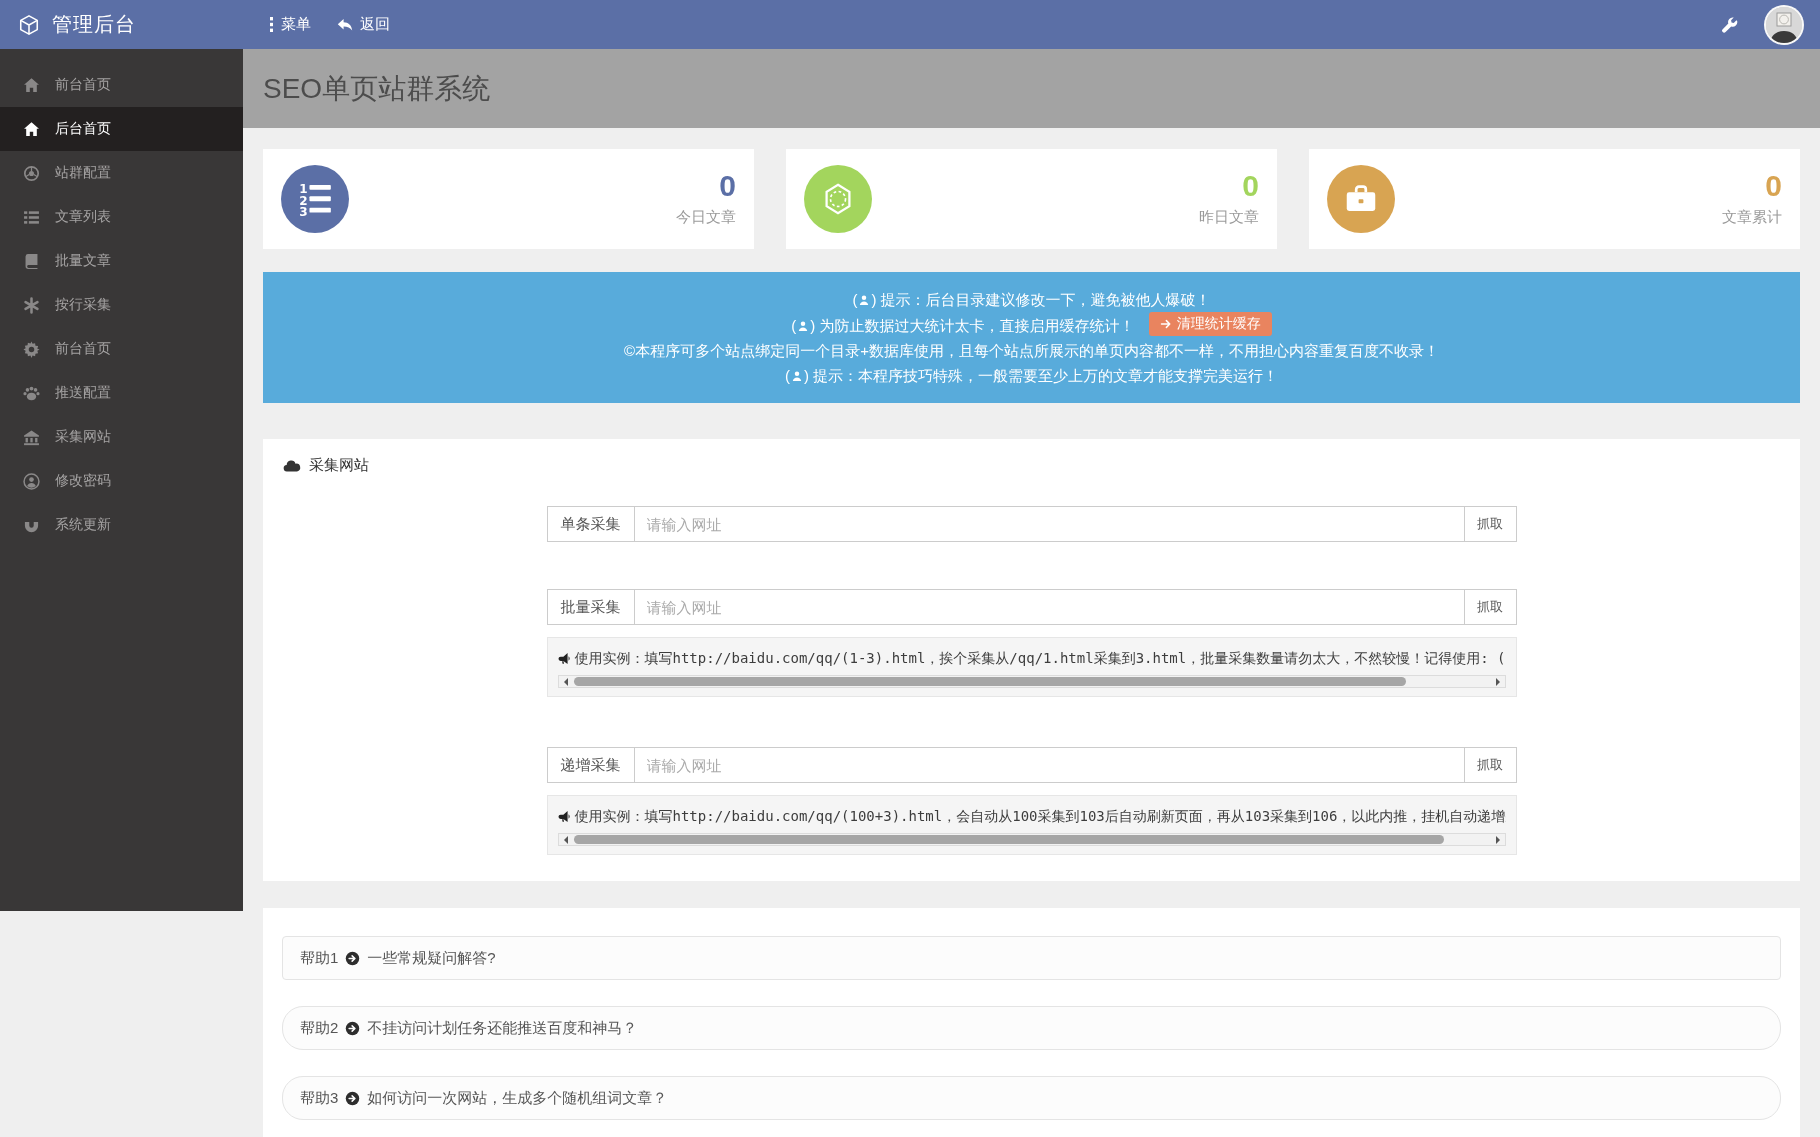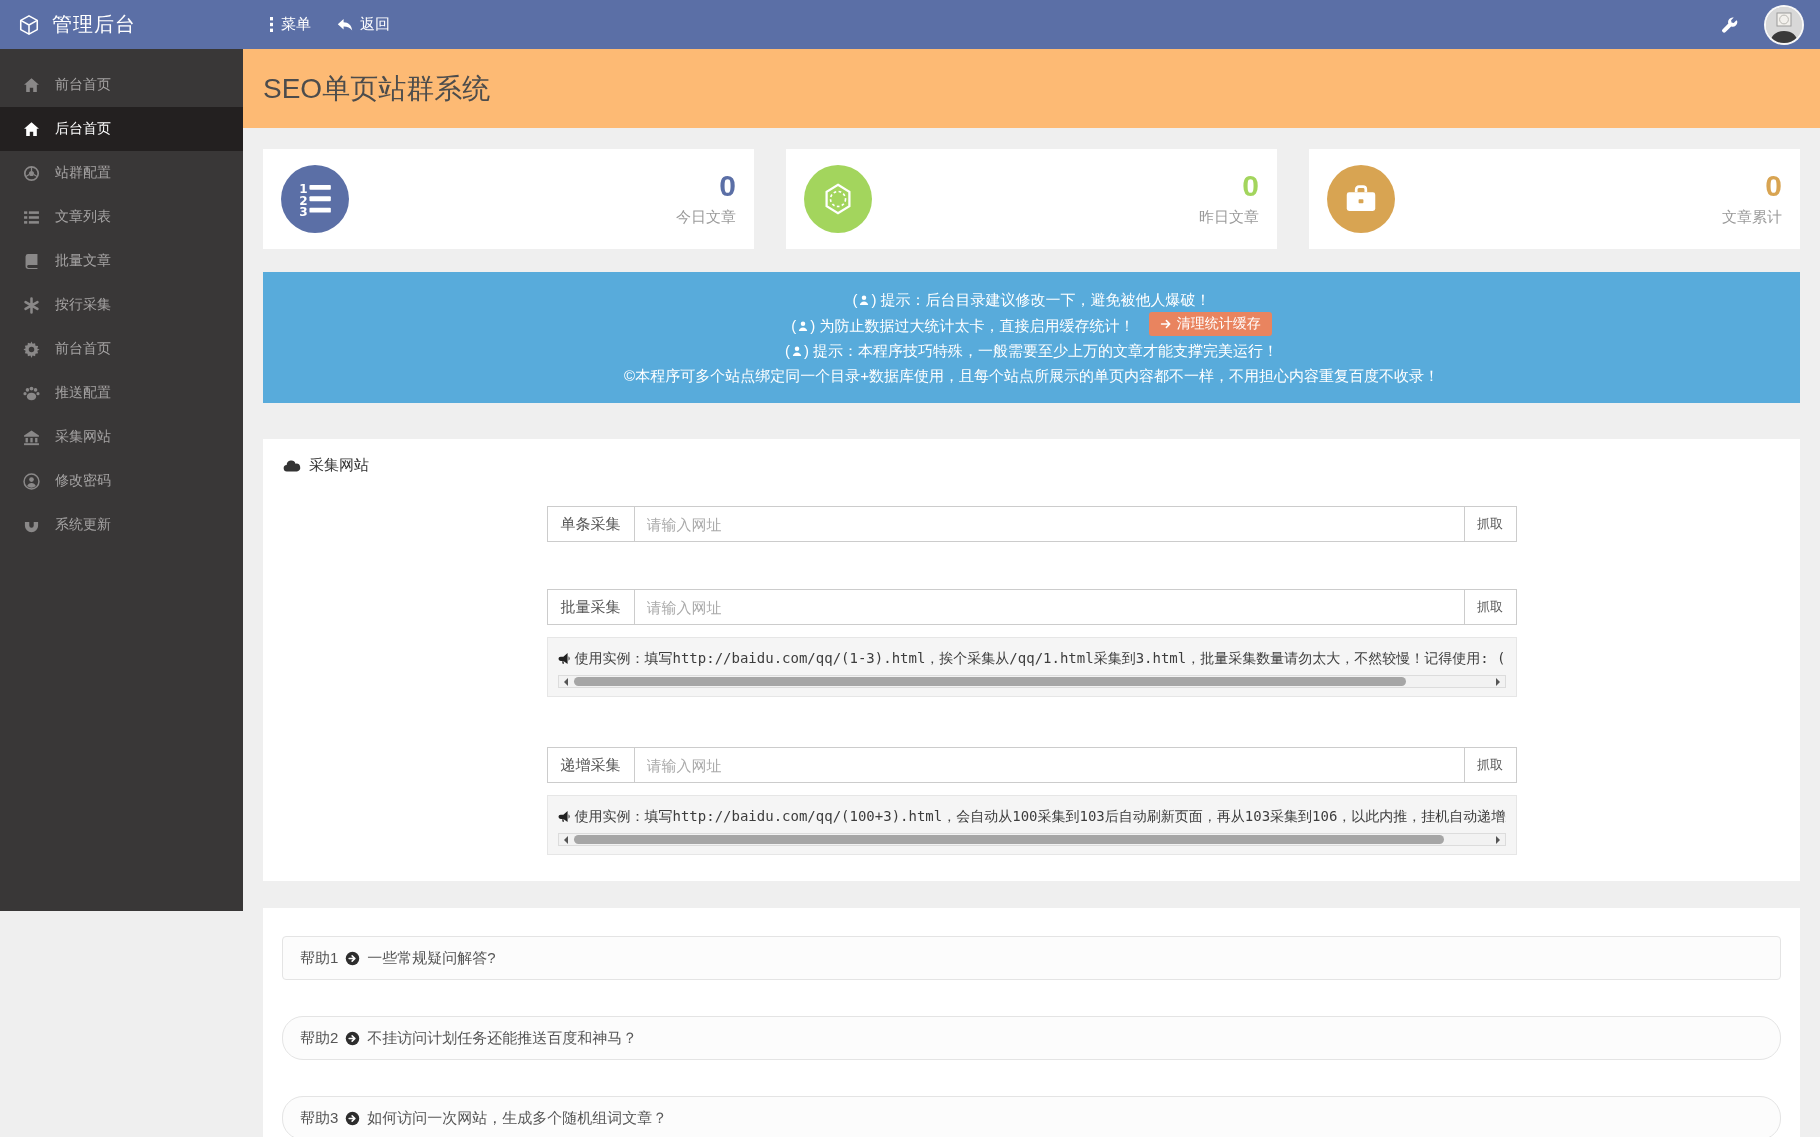--- a/index.html
+++ b/index.html
@@ -33,21 +33,21 @@
   .side-item {
     height:44px; display:flex; align-items:center; gap:15px;
     padding-left:23px; color:#a5a3a3; font-size:14px; cursor:pointer;
   }
   .side-item .s-ic { width:17px; height:17px; color:#8a8888; display:flex; }
   .side-item.active { background:#232020; color:#fff; }
   .side-item.active .s-ic { color:#fff; }
 
   
   .main { position:absolute; top:49px; left:243px; right:0; bottom:0; }
-  .titlebar { background:#fdba74; height:79px; display:flex; align-items:center; padding-left:20px; }
+  .titlebar { background:#a3a3a3; height:79px; display:flex; align-items:center; padding-left:20px; }
   .page-title { font-size:28px; color:#4c4c4c; font-weight:400; }
   .content { padding:21px 20px 0 20px; }
 
   
   .cards { display:flex; gap:32px; }
   .card {
     flex:1; background:#fff; height:100px; display:flex; align-items:center;
     padding:0 18px;
   }
   .card-circle {
@@ -127,21 +127,21 @@
     cursor:pointer;
   }
 
   
   .help-panel { margin-top:27px; background:#fff; padding:28px 19px 30px 19px; }
   .help-box {
     height:44px; border:1px solid #e4e4e4; background:#fcfcfc; border-radius:4px;
     display:flex; align-items:center; gap:7px; padding:0 17px; font-size:15px; color:#555;
     cursor:pointer;
   }
-  .help-box + .help-box { margin-top:36px;border-radius:21px; }
+  .help-box + .help-box { margin-top:26px;border-radius:21px; }
   .help-prefix { color:#555; }
 
   svg { display:block; }
 </style>
 </head>
 <body>
 
 <div class="page">
 
   <div class="navbar">
@@ -386,30 +386,30 @@
           <button class="clear-btn">
             <span>
                 <svg width="12" height="12" viewBox="0 0 16 16" fill="none" stroke="#fff" stroke-width="2" stroke-linecap="round" stroke-linejoin="round">
                   <path d="M2 8h11M8.5 3.5 13 8l-4.5 4.5"></path>
                 </svg>
               </span>
             <span>清理统计缓存</span>
           </button>
         </div>
         <div class="notice-line">
+          <span>©本程序可多个站点绑定同一个目录+数据库使用，且每个站点所展示的单页内容都不一样，不用担心内容重复百度不收录！</span>
+        </div>
+        <div class="notice-line">
           <span>(</span><span class="n-ic">
               <svg width="12" height="13" viewBox="0 0 16 16" fill="#fff">
                 <circle cx="8" cy="4.4" r="3"></circle>
                 <path d="M2.4 14c.5-3.2 2.8-4.8 5.6-4.8s5.1 1.6 5.6 4.8z"></path>
               </svg>
             </span><span>)</span>
           <span>提示：本程序技巧特殊，一般需要至少上万的文章才能支撑完美运行！</span>
-        </div>
-        <div class="notice-line">
-          <span>©本程序可多个站点绑定同一个目录+数据库使用，且每个站点所展示的单页内容都不一样，不用担心内容重复百度不收录！</span>
         </div>
       </div>
 
       <div class="panel">
         <div class="panel-header">
           <span>
             <svg width="18" height="14" viewBox="0 0 20 14" fill="#333">
               <path d="M15.6 13H4.6a3.6 3.6 0 0 1-.5-7.2A5 5 0 0 1 13.9 4.4 4.3 4.3 0 0 1 15.6 13z"></path>
             </svg>
           </span>

